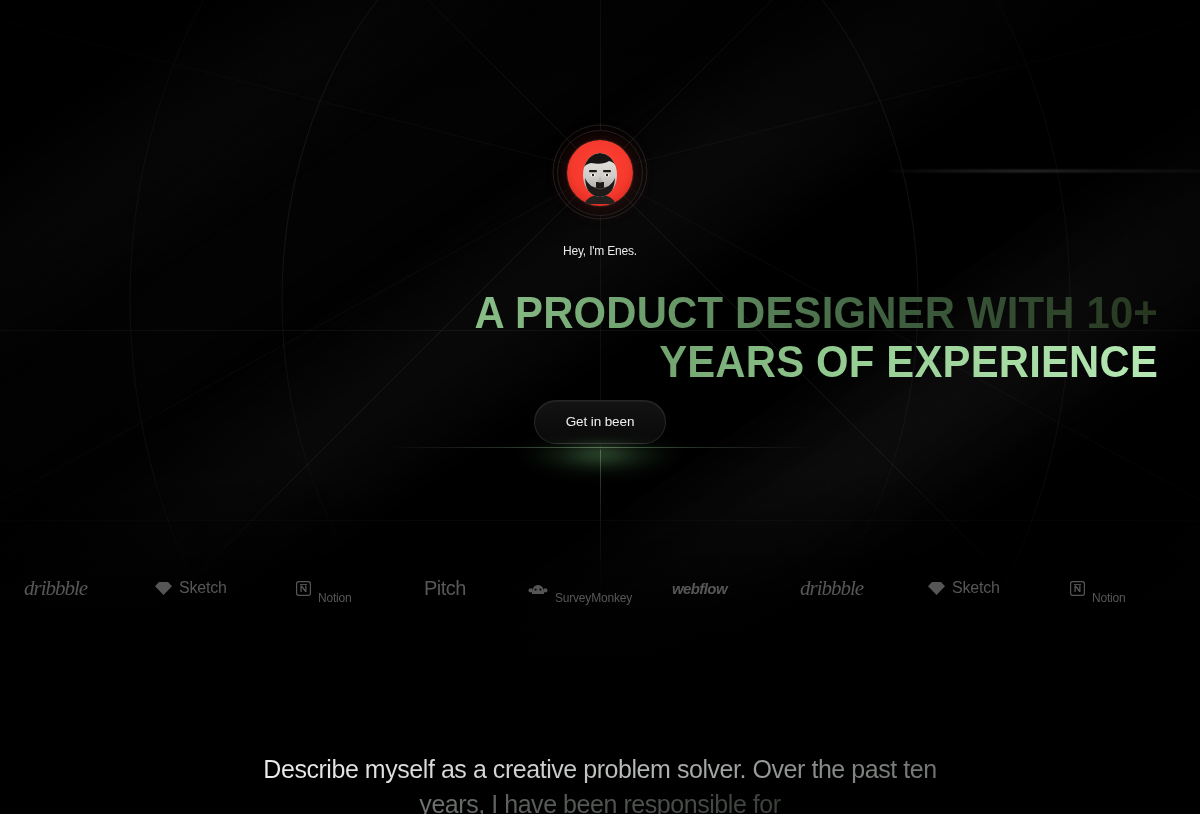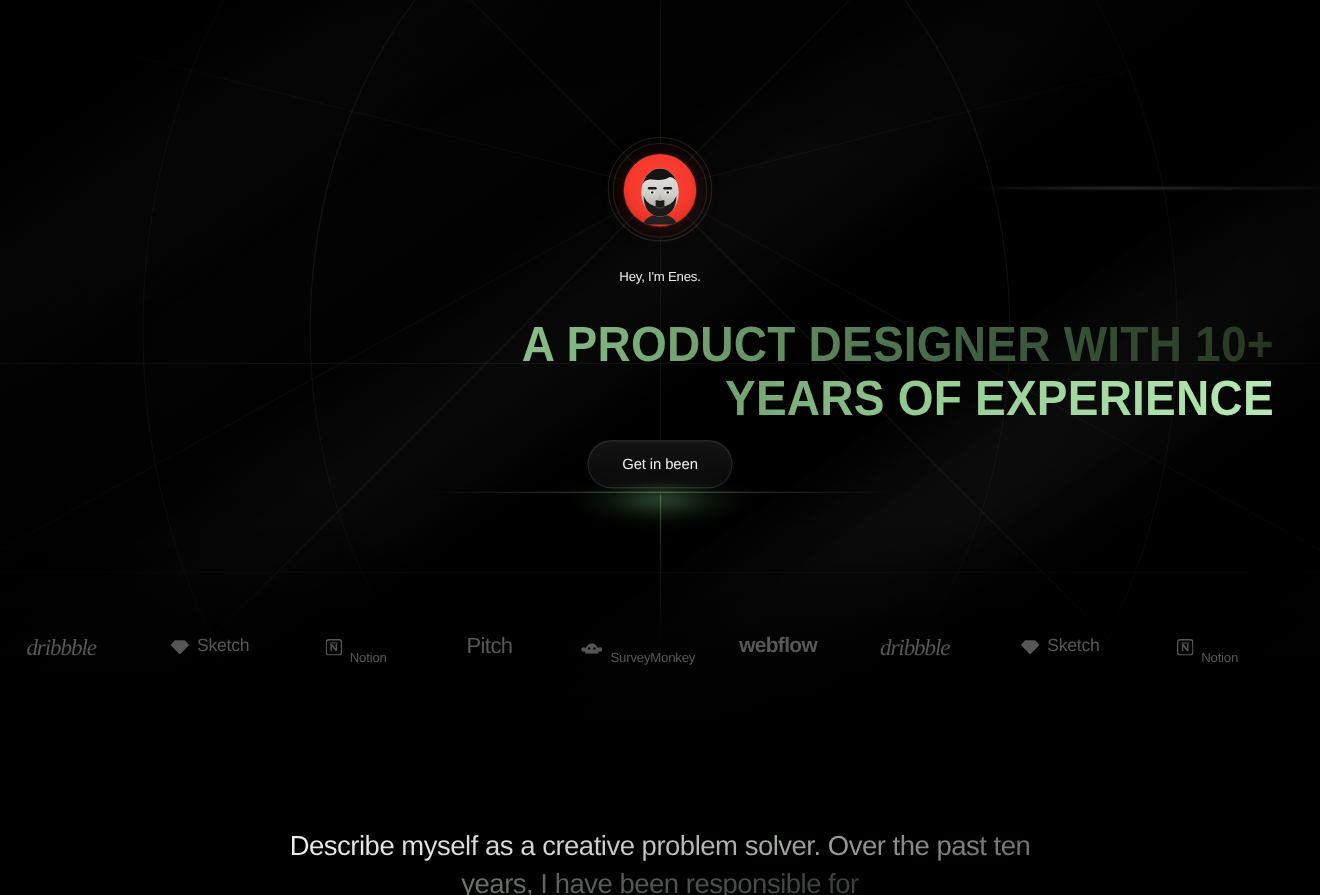--- a/index.html
+++ b/index.html
@@ -149,21 +149,21 @@
     flex:0 0 auto;
     display:flex; align-items:center; gap:7px;
     color:#5e5e5e; opacity:.92;
     white-space:nowrap;
     justify-content:center;
   }
   .logo svg { display:block; }
   .lg-text { font-size:16px; letter-spacing:-.2px; color:#5f5f5f; }
   .lg-text.sm { font-size:12px;margin-top:19px; }
   .lg-text.big { font-size:20px; letter-spacing:-.5px; }
-  .lg-text.wf { font-size:19px; font-weight:700; letter-spacing:-.6px; }
+  .lg-text.wf { font-size:15px; font-weight:700; font-style:italic; letter-spacing:-.6px; }
 
   
   .about {
     position:absolute; left:0; right:0; top:752px;
     text-align:center; z-index:20;
     font-size:25px; line-height:35px; letter-spacing:-.45px;
     padding:0 250px;
   }
   .about span {
     background-image:linear-gradient(100deg,#eceeec 0%,#cfd2cf 26%,#8d918d 52%,#5c605c 74%,#3b3f3b 100%);

